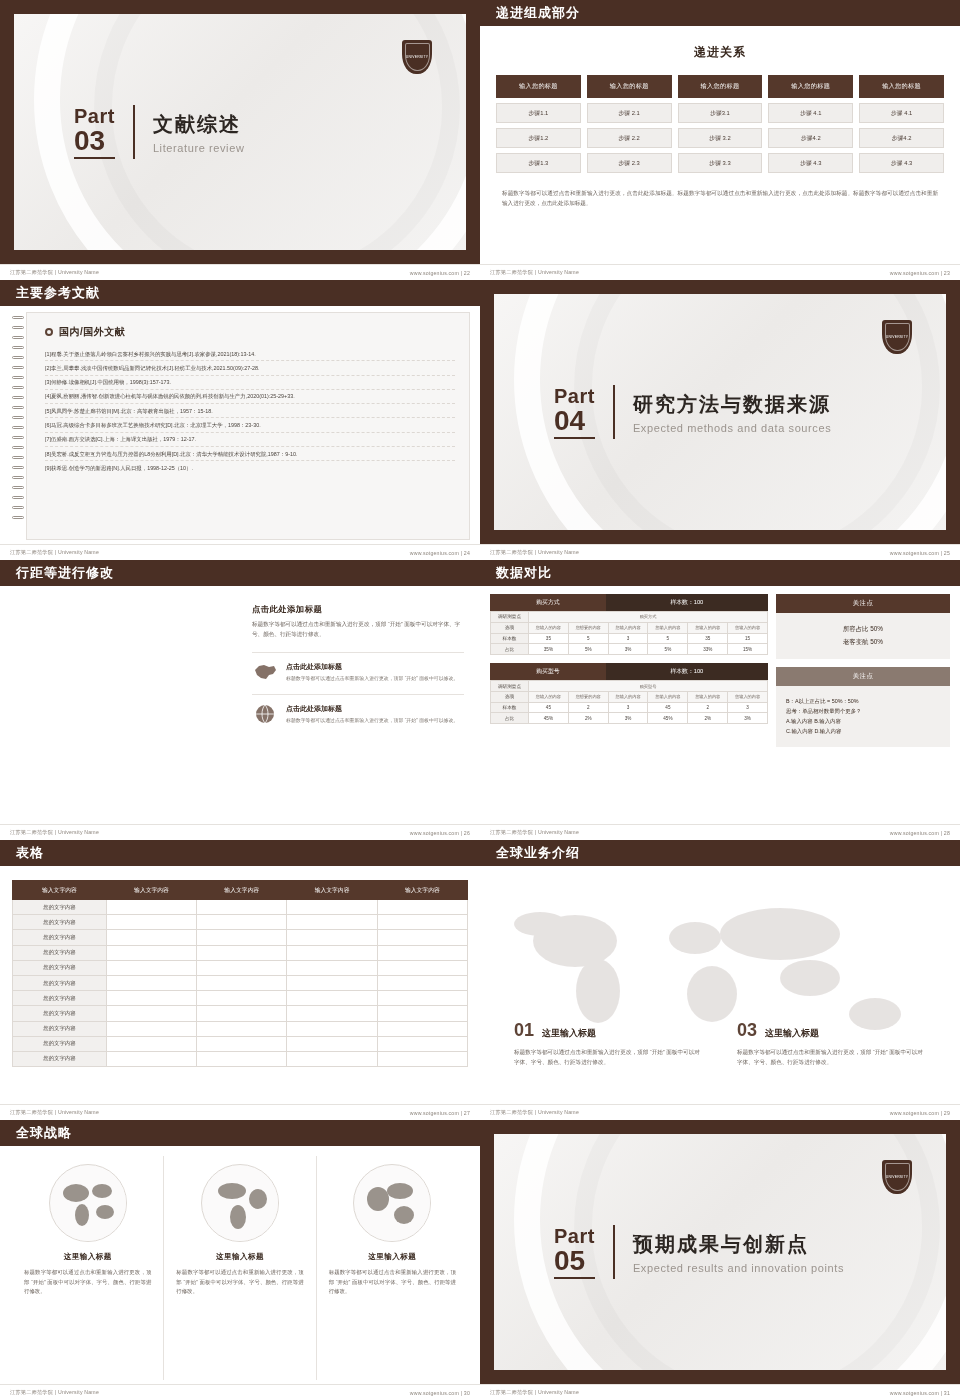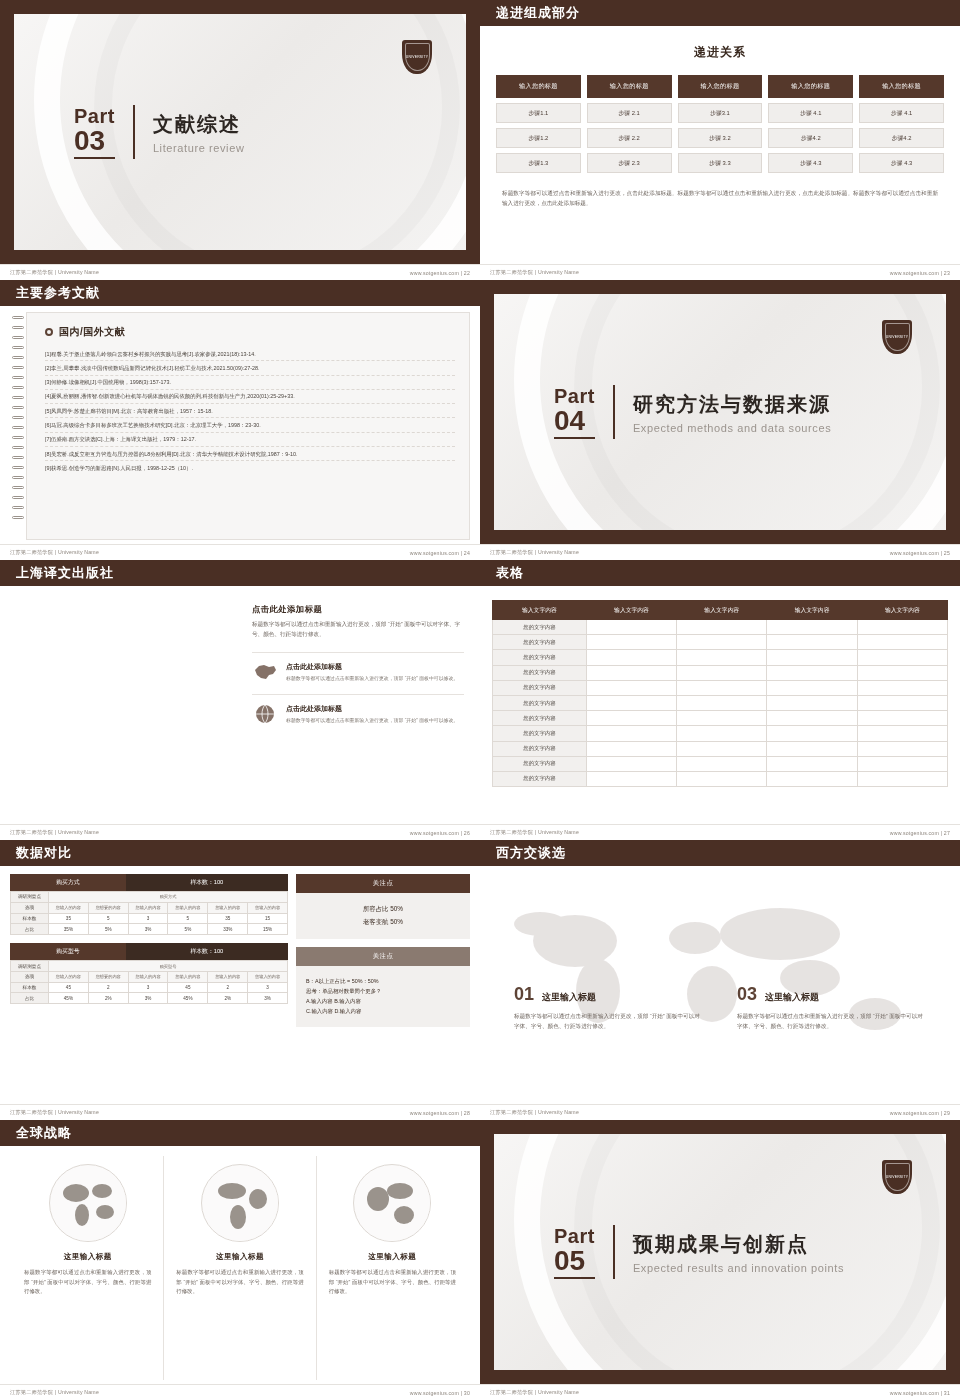--- a/index.html
+++ b/index.html
@@ -169,21 +169,21 @@
   .panel-body .ln { font-size: 6.4px; color: #3a2a20; line-height: 2; }
   .panel-body.left { text-align: left; }
   .panel-body.left .ln { font-size: 5.4px; line-height: 1.9; }
 
   
   .map-bg {
     position: absolute; left: 0; right: 0; top: 20px; height: 180px;
     opacity: .13;
   }
   .biz { position: absolute; left: 34px; right: 34px; top: 118px; display: flex; gap: 34px; }
-  .biz-col { flex: 1; }
+  .biz-col { flex: 1; margin-top: 36px; }
   .biz-top { display: flex; align-items: baseline; gap: 8px; }
   .biz-num { font-size: 18px; font-weight: bold; color: #5d4336; }
   .biz-t { font-size: 9px; font-weight: bold; color: #3a2a20; }
   .biz-p { font-size: 5.6px; color: #6b625b; line-height: 1.8; margin-top: 6px; }
 
   
   .globes { position: absolute; inset: 10px 12px 4px 12px; display: flex; }
   .globe-col { flex: 1; padding: 0 12px; position: relative; }
   .globe-col + .globe-col { border-left: 1px solid #e6e2de; }
   .globe { width: 78px; height: 78px; margin: 8px auto 10px auto; border-radius: 50%; border: 1px solid #ded9d4; position: relative; overflow: hidden; background: #fbfafa; }
@@ -333,21 +333,21 @@
           </div>
       </div>
     </div>
     <div class="footer">
       <span>江苏第二师范学院 | University Name</span>
       <span class="right"><span>www.sotgenius.com</span> | <span>25</span></span>
     </div>
   </div>
 
   <div class="slide">
-    <div class="titlebar">上海译文出版社</div>
+    <div class="titlebar">行距等进行修改</div>
     <div class="body-area">
       <div class="desc-col">
         <div class="d-title">点击此处添加标题</div>
         <div class="d-text">标题数字等都可以通过点击和重新输入进行更改，顶部 “开始” 面板中可以对字体、字号、颜色、行距等进行修改。</div>
         <div class="d-row">
           <div class="d-ico">
             <svg viewBox="0 0 26 20" width="26" height="20">
                 <path d="M3 8 L7 4 L12 3 L17 5 L22 4 L24 8 L21 12 L17 13 L14 17 L9 16 L5 13 Z" fill="#5d4336"></path>
               </svg>
           </div>
@@ -366,120 +366,20 @@
           <div>
             <div class="t2">点击此处添加标题</div>
             <div class="p2">标题数字等都可以通过点击和重新输入进行更改，顶部 “开始” 面板中可以修改。</div>
           </div>
         </div>
       </div>
     </div>
     <div class="footer">
       <span>江苏第二师范学院 | University Name</span>
       <span class="right"><span>www.sotgenius.com</span> | <span>26</span></span>
-    </div>
-  </div>
-
-  <div class="slide">
-    <div class="titlebar">表格</div>
-    <div class="body-area">
-      <table class="tbl">
-        <thead>
-          <tr>
-            <th>输入文字内容</th>
-            <th>输入文字内容</th>
-            <th>输入文字内容</th>
-            <th>输入文字内容</th>
-            <th>输入文字内容</th>
-          </tr>
-        </thead>
-        <tbody id="tbl-body">
-            <tr>
-              <td class="first">您的文字内容</td>
-              <td>&nbsp;</td>
-              <td>&nbsp;</td>
-              <td>&nbsp;</td>
-              <td>&nbsp;</td>
-            </tr>
-            <tr>
-              <td class="first">您的文字内容</td>
-              <td>&nbsp;</td>
-              <td>&nbsp;</td>
-              <td>&nbsp;</td>
-              <td>&nbsp;</td>
-            </tr>
-            <tr>
-              <td class="first">您的文字内容</td>
-              <td>&nbsp;</td>
-              <td>&nbsp;</td>
-              <td>&nbsp;</td>
-              <td>&nbsp;</td>
-            </tr>
-            <tr>
-              <td class="first">您的文字内容</td>
-              <td>&nbsp;</td>
-              <td>&nbsp;</td>
-              <td>&nbsp;</td>
-              <td>&nbsp;</td>
-            </tr>
-            <tr>
-              <td class="first">您的文字内容</td>
-              <td>&nbsp;</td>
-              <td>&nbsp;</td>
-              <td>&nbsp;</td>
-              <td>&nbsp;</td>
-            </tr>
-            <tr>
-              <td class="first">您的文字内容</td>
-              <td>&nbsp;</td>
-              <td>&nbsp;</td>
-              <td>&nbsp;</td>
-              <td>&nbsp;</td>
-            </tr>
-            <tr>
-              <td class="first">您的文字内容</td>
-              <td>&nbsp;</td>
-              <td>&nbsp;</td>
-              <td>&nbsp;</td>
-              <td>&nbsp;</td>
-            </tr>
-            <tr>
-              <td class="first">您的文字内容</td>
-              <td>&nbsp;</td>
-              <td>&nbsp;</td>
-              <td>&nbsp;</td>
-              <td>&nbsp;</td>
-            </tr>
-            <tr>
-              <td class="first">您的文字内容</td>
-              <td>&nbsp;</td>
-              <td>&nbsp;</td>
-              <td>&nbsp;</td>
-              <td>&nbsp;</td>
-            </tr>
-            <tr>
-              <td class="first">您的文字内容</td>
-              <td>&nbsp;</td>
-              <td>&nbsp;</td>
-              <td>&nbsp;</td>
-              <td>&nbsp;</td>
-            </tr>
-            <tr>
-              <td class="first">您的文字内容</td>
-              <td>&nbsp;</td>
-              <td>&nbsp;</td>
-              <td>&nbsp;</td>
-              <td>&nbsp;</td>
-            </tr>
-          </tbody>
-      </table>
-    </div>
-    <div class="footer">
-      <span>江苏第二师范学院 | University Name</span>
-      <span class="right"><span>www.sotgenius.com</span> | <span>27</span></span>
     </div>
   </div>
 
   <div class="slide">
     <div class="titlebar">数据对比</div>
     <div class="body-area">
       <div class="cmp">
         <div class="cmp-left">
 
           <div>
@@ -587,21 +487,121 @@
         </div>
       </div>
     </div>
     <div class="footer">
       <span>江苏第二师范学院 | University Name</span>
       <span class="right"><span>www.sotgenius.com</span> | <span>28</span></span>
     </div>
   </div>
 
   <div class="slide">
-    <div class="titlebar">西方交谈选</div>
+    <div class="titlebar">表格</div>
+    <div class="body-area">
+      <table class="tbl">
+        <thead>
+          <tr>
+            <th>输入文字内容</th>
+            <th>输入文字内容</th>
+            <th>输入文字内容</th>
+            <th>输入文字内容</th>
+            <th>输入文字内容</th>
+          </tr>
+        </thead>
+        <tbody id="tbl-body">
+            <tr>
+              <td class="first">您的文字内容</td>
+              <td>&nbsp;</td>
+              <td>&nbsp;</td>
+              <td>&nbsp;</td>
+              <td>&nbsp;</td>
+            </tr>
+            <tr>
+              <td class="first">您的文字内容</td>
+              <td>&nbsp;</td>
+              <td>&nbsp;</td>
+              <td>&nbsp;</td>
+              <td>&nbsp;</td>
+            </tr>
+            <tr>
+              <td class="first">您的文字内容</td>
+              <td>&nbsp;</td>
+              <td>&nbsp;</td>
+              <td>&nbsp;</td>
+              <td>&nbsp;</td>
+            </tr>
+            <tr>
+              <td class="first">您的文字内容</td>
+              <td>&nbsp;</td>
+              <td>&nbsp;</td>
+              <td>&nbsp;</td>
+              <td>&nbsp;</td>
+            </tr>
+            <tr>
+              <td class="first">您的文字内容</td>
+              <td>&nbsp;</td>
+              <td>&nbsp;</td>
+              <td>&nbsp;</td>
+              <td>&nbsp;</td>
+            </tr>
+            <tr>
+              <td class="first">您的文字内容</td>
+              <td>&nbsp;</td>
+              <td>&nbsp;</td>
+              <td>&nbsp;</td>
+              <td>&nbsp;</td>
+            </tr>
+            <tr>
+              <td class="first">您的文字内容</td>
+              <td>&nbsp;</td>
+              <td>&nbsp;</td>
+              <td>&nbsp;</td>
+              <td>&nbsp;</td>
+            </tr>
+            <tr>
+              <td class="first">您的文字内容</td>
+              <td>&nbsp;</td>
+              <td>&nbsp;</td>
+              <td>&nbsp;</td>
+              <td>&nbsp;</td>
+            </tr>
+            <tr>
+              <td class="first">您的文字内容</td>
+              <td>&nbsp;</td>
+              <td>&nbsp;</td>
+              <td>&nbsp;</td>
+              <td>&nbsp;</td>
+            </tr>
+            <tr>
+              <td class="first">您的文字内容</td>
+              <td>&nbsp;</td>
+              <td>&nbsp;</td>
+              <td>&nbsp;</td>
+              <td>&nbsp;</td>
+            </tr>
+            <tr>
+              <td class="first">您的文字内容</td>
+              <td>&nbsp;</td>
+              <td>&nbsp;</td>
+              <td>&nbsp;</td>
+              <td>&nbsp;</td>
+            </tr>
+          </tbody>
+      </table>
+    </div>
+    <div class="footer">
+      <span>江苏第二师范学院 | University Name</span>
+      <span class="right"><span>www.sotgenius.com</span> | <span>27</span></span>
+    </div>
+  </div>
+
+  <div class="slide">
+    <div class="titlebar">全球业务介绍</div>
     <div class="body-area">
       <div class="map-bg">
         <svg viewBox="0 0 480 180" width="480" height="180" preserveAspectRatio="none">
           <g fill="#4a2f24">
             <ellipse cx="95" cy="55" rx="42" ry="26"></ellipse>
             <ellipse cx="118" cy="105" rx="22" ry="32"></ellipse>
             <ellipse cx="215" cy="52" rx="26" ry="16"></ellipse>
             <ellipse cx="232" cy="108" rx="25" ry="28"></ellipse>
             <ellipse cx="300" cy="48" rx="60" ry="26"></ellipse>
             <ellipse cx="330" cy="92" rx="30" ry="18"></ellipse>

